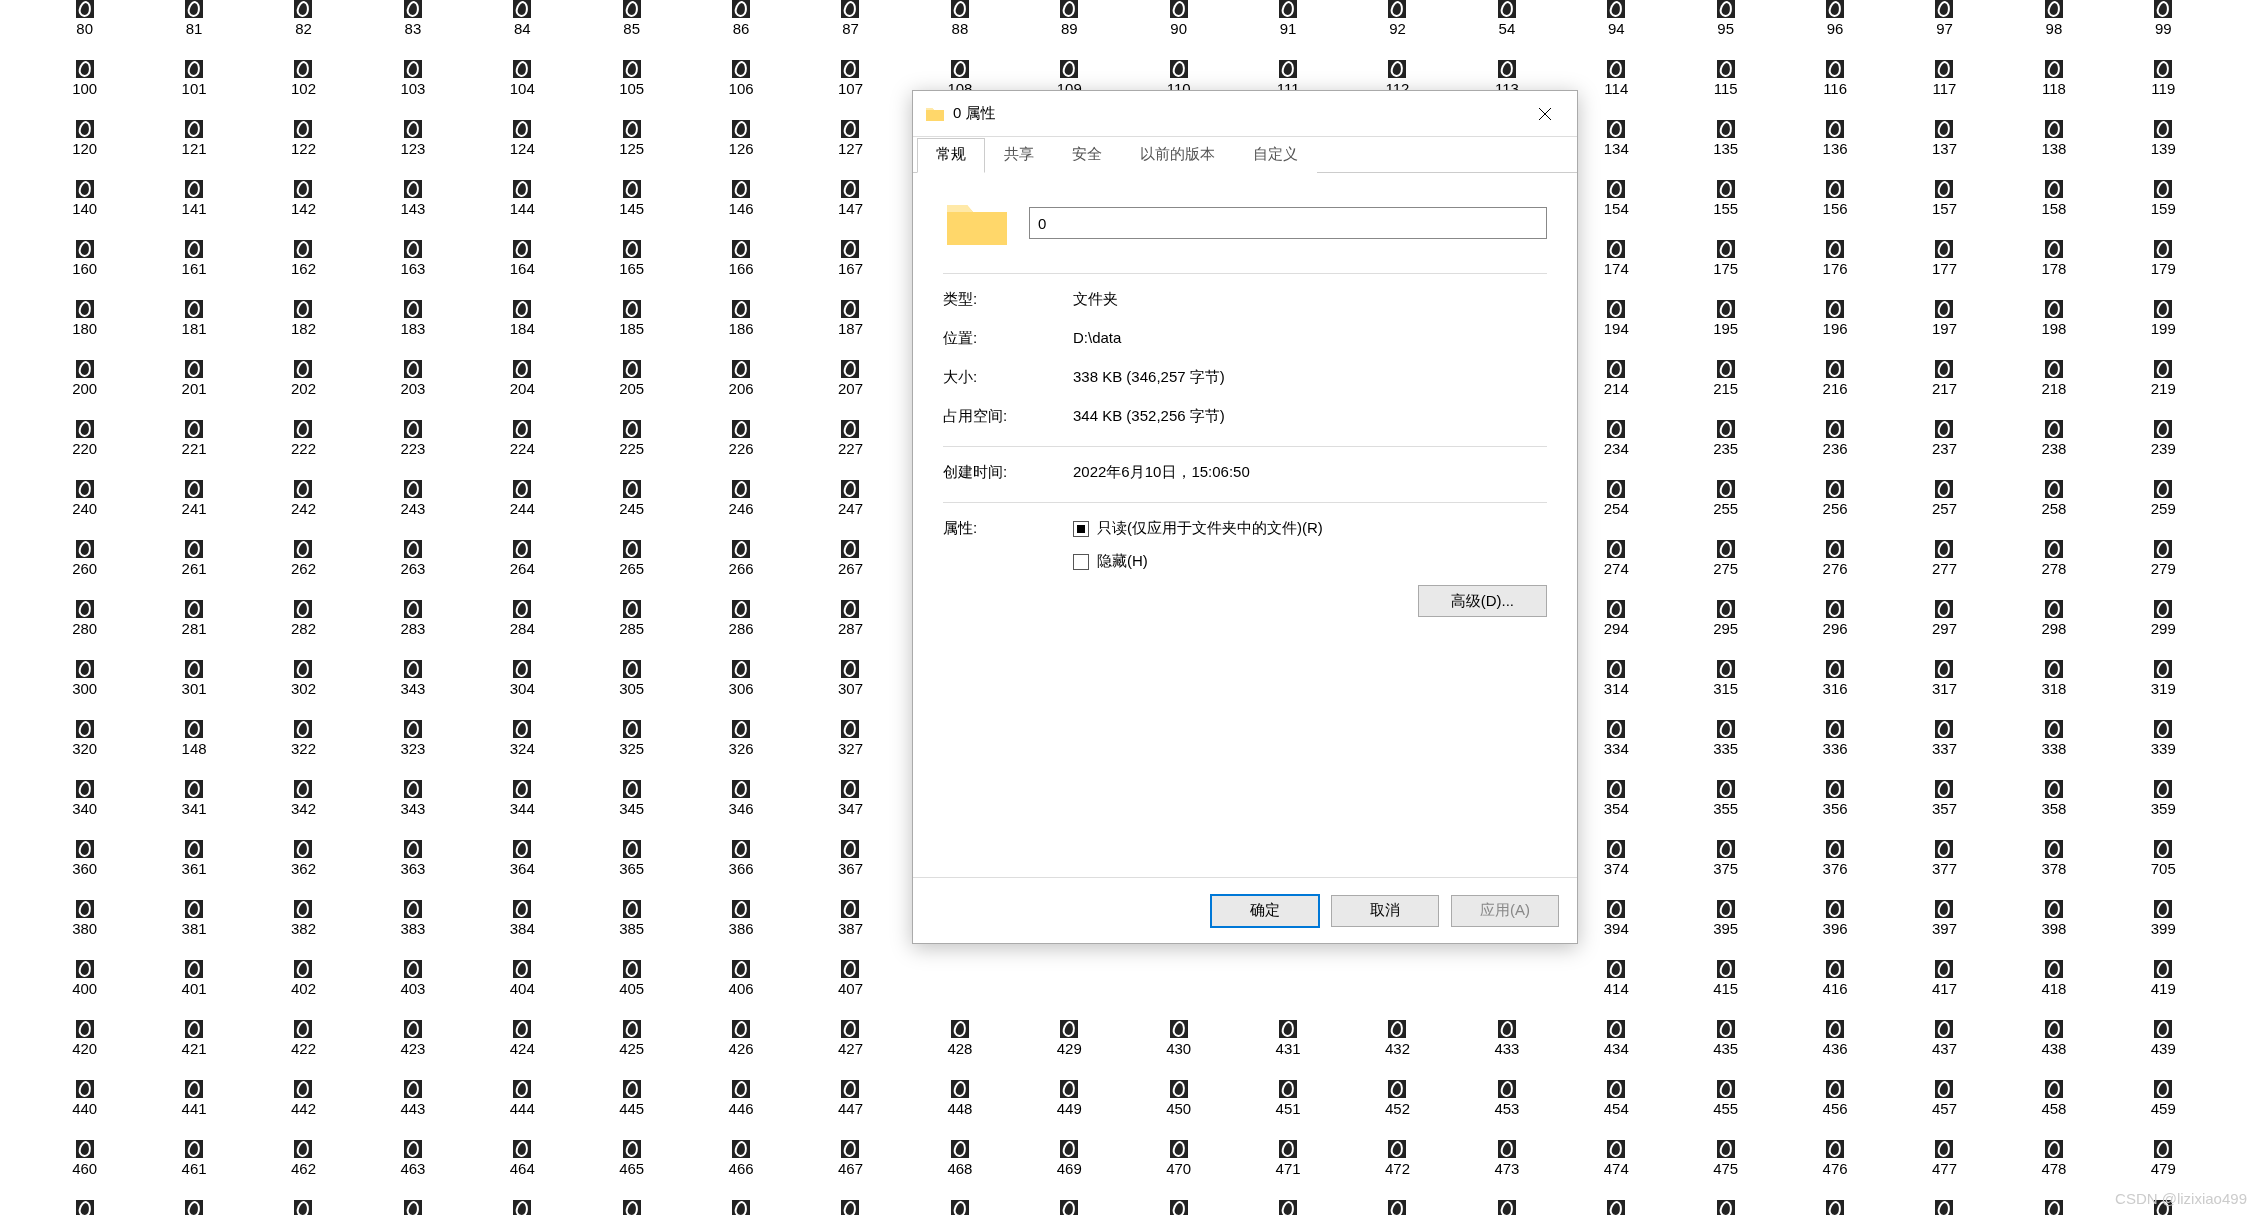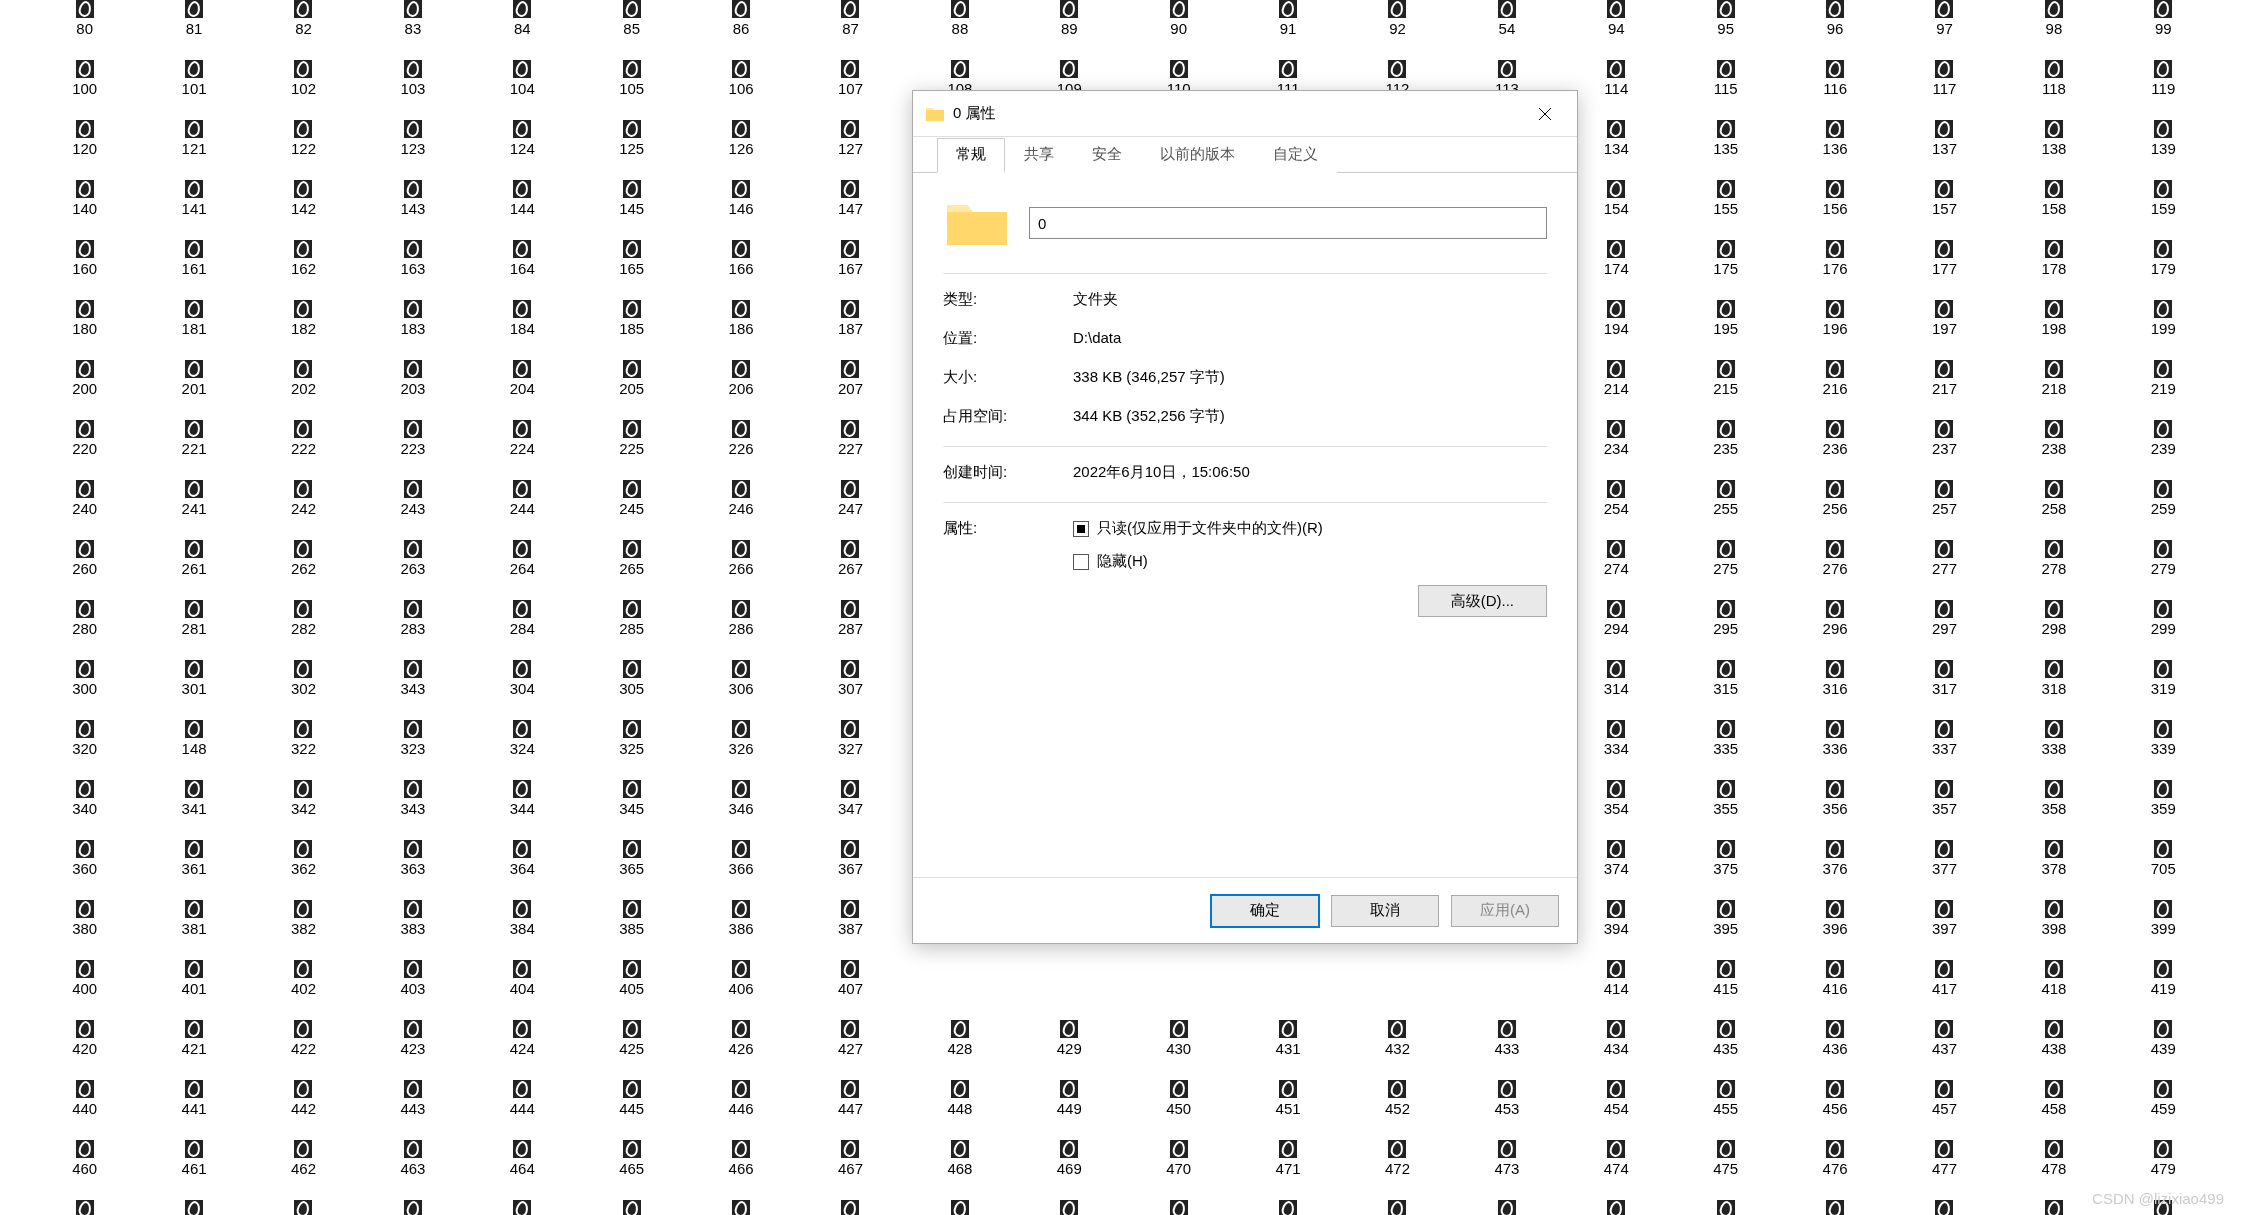--- a/index.html
+++ b/index.html
@@ -7,21 +7,21 @@
 .grid{display:grid;grid-template-columns:repeat(20,1fr);padding:0 30px;gap:0}
 .cell{display:flex;flex-direction:column;align-items:center;justify-content:flex-start;height:60px;cursor:pointer}
 .cell .icon{width:18px;height:18px;margin-bottom:2px;background:#222;display:flex;align-items:center;justify-content:center}
 .cell .icon::before{content:"";display:block;width:8px;height:12px;border:2px solid #fff;border-radius:50% 50% 50% 50%/60% 60% 40% 40%;transform:rotate(12deg)}
 .cell .lbl{font-size:15px;color:#000}
 .dialog{position:absolute;left:912px;top:90px;width:666px;height:854px;background:#fff;border:1px solid #aaa;box-shadow:0 4px 20px rgba(0,0,0,.25);display:flex;flex-direction:column}
 .titlebar{height:46px;display:flex;align-items:center;padding:0 12px;border-bottom:1px solid #ddd}
 .titlebar .ficon{width:20px;height:20px;margin-right:8px}
 .titlebar .ttl{font-size:15px;flex:1}
 .titlebar .close{width:40px;height:30px;display:flex;align-items:center;justify-content:center;cursor:pointer}
-.tabs{display:flex;height:36px;padding-left:24px;border-bottom:1px solid #ccc;background:#fff;gap:0}
+.tabs{display:flex;height:36px;padding-left:4px;border-bottom:1px solid #ccc;background:#fff;gap:0}
 .tab{padding:6px 18px;font-size:15px;color:#555;border:1px solid transparent;border-bottom:none;cursor:pointer;position:relative;top:1px;background:#fff}
 .tab.active{border-color:#ccc;background:#fff;color:#000;border-bottom:1px solid #fff}
 .content{flex:1;padding:24px 30px 10px 30px;font-size:15px;color:#000}
 .namerow{display:flex;align-items:center;margin-bottom:24px}
 .foldericon{width:68px;height:52px;margin-right:18px}
 .nameinput{flex:1;height:32px;border:1px solid #888;padding:0 8px;font-size:15px;outline:none}
 .sep{border:none;border-top:1px solid #ddd;margin:8px 0 16px 0}
 .row{display:flex;margin-bottom:20px}
 .row .k{width:130px;color:#000}
 .row .v{flex:1}
@@ -30,21 +30,21 @@
 .attrblock .col{flex:1}
 .chkrow{display:flex;align-items:center;margin-bottom:14px;gap:8px}
 .chk{width:16px;height:16px;border:1px solid #555;display:inline-flex;align-items:center;justify-content:center;background:#fff}
 .chk.ind::after{content:"";width:8px;height:8px;background:#000}
 .advrow{display:flex;justify-content:flex-end}
 .advbtn{height:32px;padding:0 32px;border:1px solid #aaa;background:#e9e9e9;font-size:15px;cursor:pointer}
 .footer{height:66px;border-top:1px solid #ddd;display:flex;align-items:center;justify-content:flex-end;padding:0 18px;gap:12px}
 .btn{height:32px;width:108px;border:1px solid #aaa;background:#e9e9e9;font-size:15px;cursor:pointer}
 .btn.primary{border:1px solid #0078d7;outline:1px solid #0078d7}
 .btn.disabled{color:#888}
-.watermark{position:absolute;right:24px;bottom:8px;font-size:15px;color:#ccc}
+.watermark{position:absolute;right:1px;bottom:8px;font-size:15px;color:#ccc}
 svg{display:block}
 </style>
 </head>
 <body>
 
 <div class="grid" id="grid">
     <div class="cell">
       <div class="icon"></div>
       <div class="lbl">80</div>
     </div>

